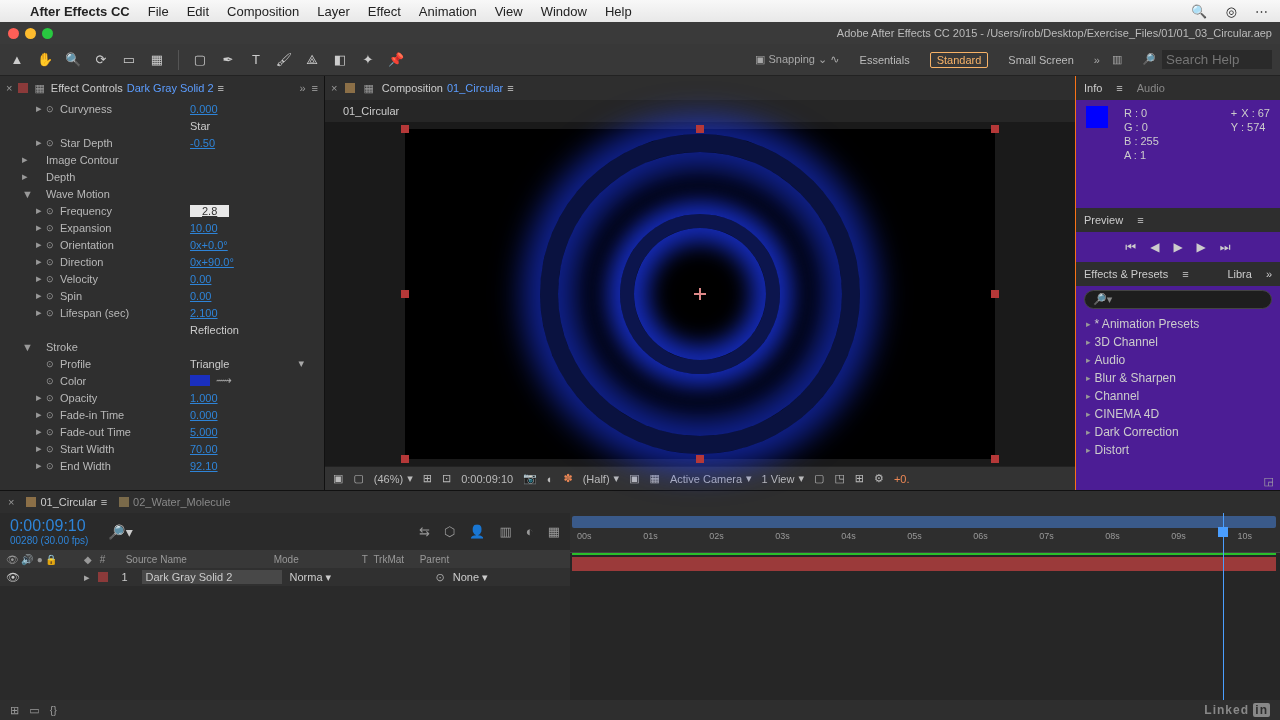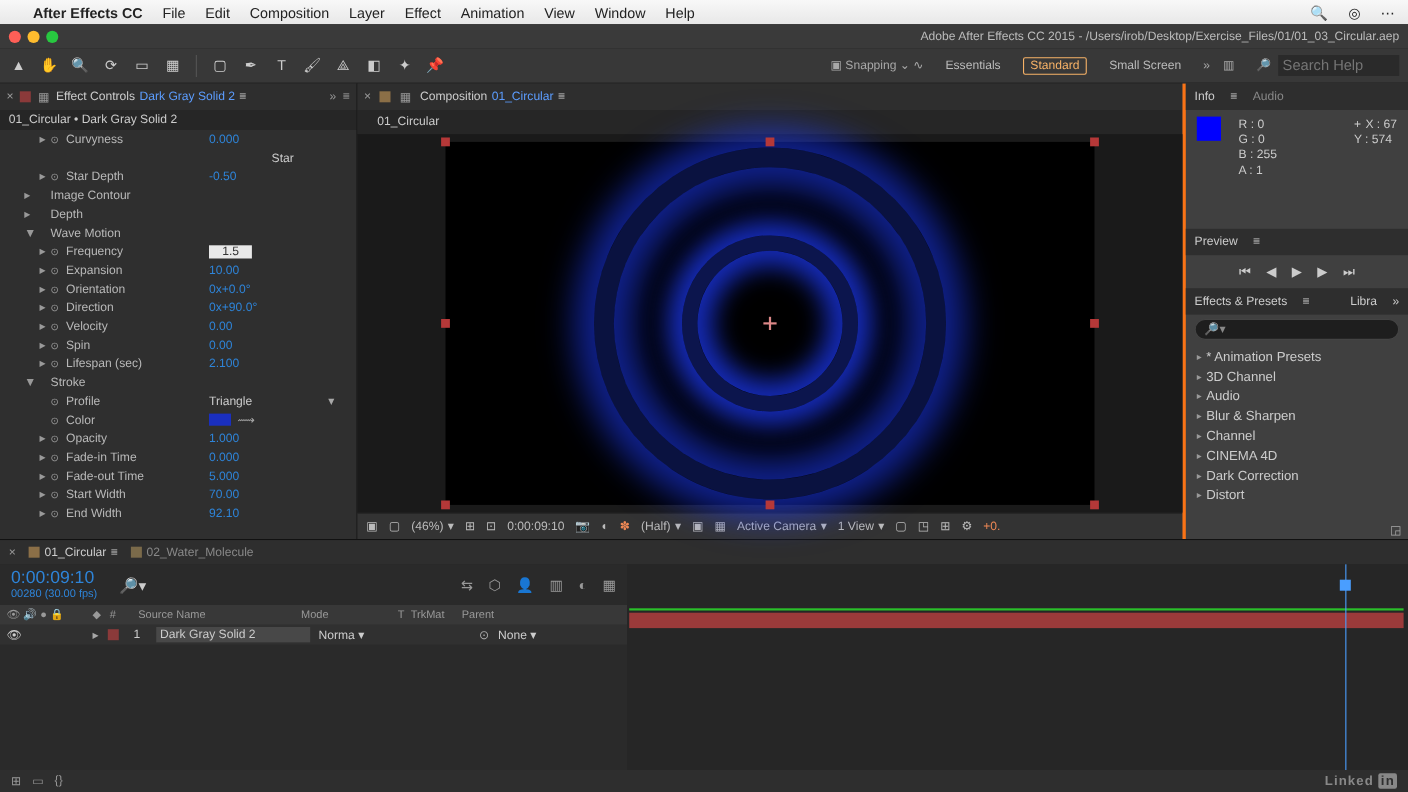--- a/index.html
+++ b/index.html
@@ -38,21 +38,21 @@
 .panel-tabs .tabx { color:#ccc; display:flex; align-items:center; gap:4px; }
 .panel-tabs .tab-name { color:#ccc; }
 .panel-tabs .tab-sub { color:#5c9dff; }
 .panel-tabs .moremenu { margin-left:auto; color:#999; }
 .fx-header { padding:3px 8px; background:#262626; color:#ccc; font-size:11px; }
 .fx-body { flex:1; overflow:hidden; background:#2f2f2f; }
 .fx-row { display:flex; align-items:center; height:17px; padding-left:8px; font-size:11px; }
 .fx-row .tri { width:10px; color:#999; }
 .fx-row .stop { width:14px; color:#999; font-size:9px; }
 .fx-row .name { flex: 0 0 130px; color:#b8b8b8; }
-.fx-row .val { color:#2e84d8; }
+.fx-row .val { color:#2e84d8;text-decoration:underline; }
 .fx-row .val.edit { background:#e8e8e8; color:#333; padding:0 12px; }
 .fx-row.group .name { color:#b8b8b8; font-weight:500; }
 .fx-row .swatch { width:20px; height:11px; background:#1a2fbf; margin-right:6px; }
 
 
 .comp-panel { flex:1; background:#262626; display:flex; flex-direction:column; }
 .comp-tabs { height:24px; background:#2e2e2e; display:flex; align-items:center; padding:0 6px; gap:8px; font-size:11px; }
 .comp-tabs .cx { color:#ccc; display:flex; align-items:center; gap:4px; }
 .comp-tabs .cblue { color:#5c9dff; }
 .comp-subbar { height:22px; background:#262626; display:flex; align-items:center; padding:0 18px; font-size:11px; color:#ccc; }
@@ -65,21 +65,21 @@
 .anchor::before { left:5px; top:0; width:2px; height:12px; }
 .anchor::after { top:5px; left:0; width:12px; height:2px; }
 .handle { position:absolute; width:8px; height:8px; background:#b53838; }
 .h-tl{top:-4px;left:-4px;} .h-tr{top:-4px;right:-4px;} .h-bl{bottom:-4px;left:-4px;} .h-br{bottom:-4px;right:-4px;}
 .h-t{top:-4px;left:50%;margin-left:-4px;} .h-b{bottom:-4px;left:50%;margin-left:-4px;}
 .h-l{left:-4px;top:50%;margin-top:-4px;} .h-r{right:-4px;top:50%;margin-top:-4px;}
 .viewer-footer { height:24px; background:#333; display:flex; align-items:center; padding:0 8px; gap:10px; color:#bbb; font-size:11px; border-top:1px solid #222; }
 .viewer-footer .vf { display:flex; align-items:center; gap:4px; }
 
 
-.right-col { width:205px; background:#404040; display:flex; flex-direction:column; border-left:3px solid #f97316; }
+.right-col { width:205px; background:#4c1d95; display:flex; flex-direction:column; border-left:1px solid #f97316; }
 .right-col .panel-head { height:24px; background:#2e2e2e; display:flex; align-items:center; padding:0 8px; gap:14px; font-size:11px; color:#ccc; }
 .info-body { padding:6px 10px; font-size:11px; color:#ccc; display:flex; gap:16px; }
 .info-swatch { width:22px; height:22px; background:#0000ff; }
 .info-rg { line-height:14px; }
 .info-xy { line-height:14px; margin-left:auto; }
 .preview-ctrl { display:flex; justify-content:center; gap:14px; padding:8px; font-size:12px; color:#ccc; }
 .effects-search { padding:4px 8px; }
 .effects-search .box { background:#1e1e1e; border:1px solid #444; border-radius:10px; padding:2px 8px; color:#888; font-size:11px; }
 .preset-list { padding:2px 0; }
 .preset-list .pi { padding:2px 10px; font-size:12px; color:#ccc; display:flex; align-items:center; gap:4px; }
@@ -193,29 +193,28 @@
       <span style="width:10px;height:10px;background:#8b3a3a;"></span>
       <span style="color:#999">▦</span>
       <div class="tabx">
         <span class="tab-name">Effect Controls</span>
         <span class="tab-sub">Dark Gray Solid 2</span>
         <span>≡</span>
       </div>
       <span class="moremenu">»</span>
       <span>≡</span>
     </div>
-    <div class="fx-header">01_Circular • Dark Gray Solid 2</div>
     <div class="fx-body" id="fx-body">
         <div class="fx-row" style="padding-left: 36px;">
           <span class="tri">▸</span>
           <span class="stop">⊙</span>
           <span class="name">Curvyness</span>
           <span class="val">0.000</span>
         </div>
-        <div class="fx-row" style="padding-left: 36px; justify-content: center;">
+        <div class="fx-row" style="padding-left: 36px;">
           <span class="tri"></span>
           <span class="stop"></span>
           <span class="name"></span>
           <span style="color:#ccc;">Star</span>
         </div>
         <div class="fx-row" style="padding-left: 36px;">
           <span class="tri">▸</span>
           <span class="stop">⊙</span>
           <span class="name">Star Depth</span>
           <span class="val">-0.50</span>
@@ -235,21 +234,21 @@
         <div class="fx-row group" style="padding-left: 22px;">
           <span class="tri">▼</span>
           <span class="stop"></span>
           <span class="name">Wave Motion</span>
           <span class="val"></span>
         </div>
         <div class="fx-row" style="padding-left: 36px;">
           <span class="tri">▸</span>
           <span class="stop">⊙</span>
           <span class="name">Frequency</span>
-          <span class="val edit">1.5</span>
+          <span class="val edit">2.8</span>
         </div>
         <div class="fx-row" style="padding-left: 36px;">
           <span class="tri">▸</span>
           <span class="stop">⊙</span>
           <span class="name">Expansion</span>
           <span class="val">10.00</span>
         </div>
         <div class="fx-row" style="padding-left: 36px;">
           <span class="tri">▸</span>
           <span class="stop">⊙</span>
@@ -272,20 +271,26 @@
           <span class="tri">▸</span>
           <span class="stop">⊙</span>
           <span class="name">Spin</span>
           <span class="val">0.00</span>
         </div>
         <div class="fx-row" style="padding-left: 36px;">
           <span class="tri">▸</span>
           <span class="stop">⊙</span>
           <span class="name">Lifespan (sec)</span>
           <span class="val">2.100</span>
+        </div>
+        <div class="fx-row" style="padding-left: 36px;">
+          <span class="tri"></span>
+          <span class="stop"></span>
+          <span class="name"></span>
+          <span style="color:#ccc;">Reflection</span>
         </div>
         <div class="fx-row group" style="padding-left: 22px;">
           <span class="tri">▼</span>
           <span class="stop"></span>
           <span class="name">Stroke</span>
           <span class="val"></span>
         </div>
         <div class="fx-row" style="padding-left: 36px;">
           <span class="tri"></span>
           <span class="stop">⊙</span>
@@ -488,20 +493,34 @@
         <span class="lname">Dark Gray Solid 2</span>
         <span class="mode"><span>Norma</span> ▾</span>
         <span class="trk"></span>
         <span>⊙</span>
         <span class="parent"><span>None</span> ▾</span>
       </div>
       <div style="flex:1;"></div>
       <div class="tl-footer">Toggle Switches / Modes</div>
     </div>
     <div class="tl-right">
+      <div class="ruler" id="ruler">
+        <div class="workarea"></div>
+      <span class="tick" style="left: 1%;">00s</span>
+          <span class="tick" style="left: 10.3%;">01s</span>
+          <span class="tick" style="left: 19.6%;">02s</span>
+          <span class="tick" style="left: 28.9%;">03s</span>
+          <span class="tick" style="left: 38.2%;">04s</span>
+          <span class="tick" style="left: 47.5%;">05s</span>
+          <span class="tick" style="left: 56.8%;">06s</span>
+          <span class="tick" style="left: 66.1%;">07s</span>
+          <span class="tick" style="left: 75.4%;">08s</span>
+          <span class="tick" style="left: 84.7%;">09s</span>
+          <span class="tick" style="left: 94%;">10s</span>
+        </div>
       <div class="bar-track">
         <div class="bar-green"></div>
         <div class="bar-red"></div>
       </div>
       <div class="playhead" style="left:92%;">
         <div class="ph-head"></div>
       </div>
     </div>
   </div>
 </div>

